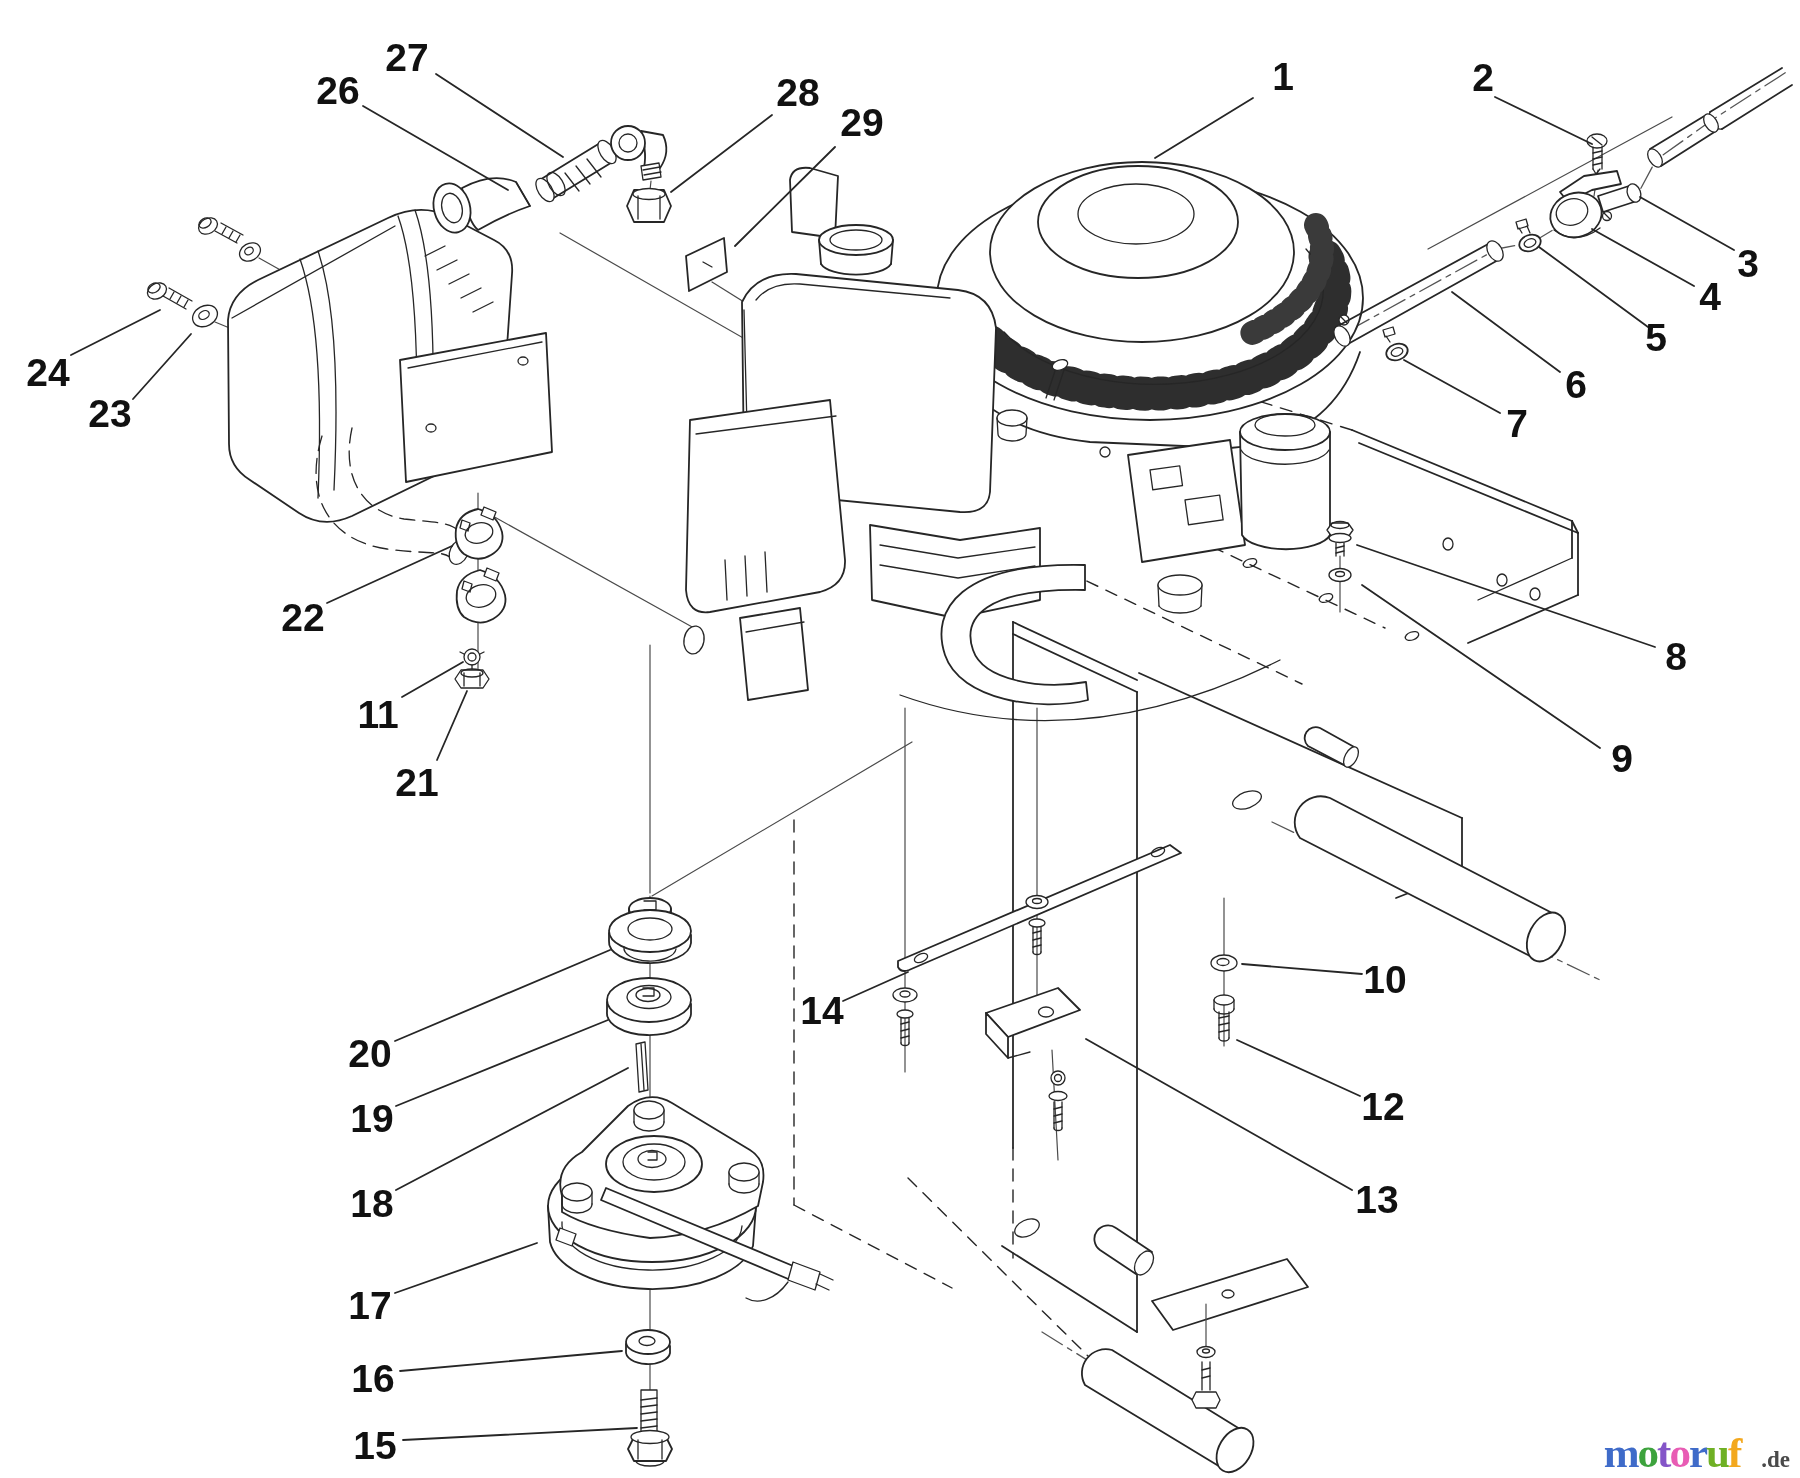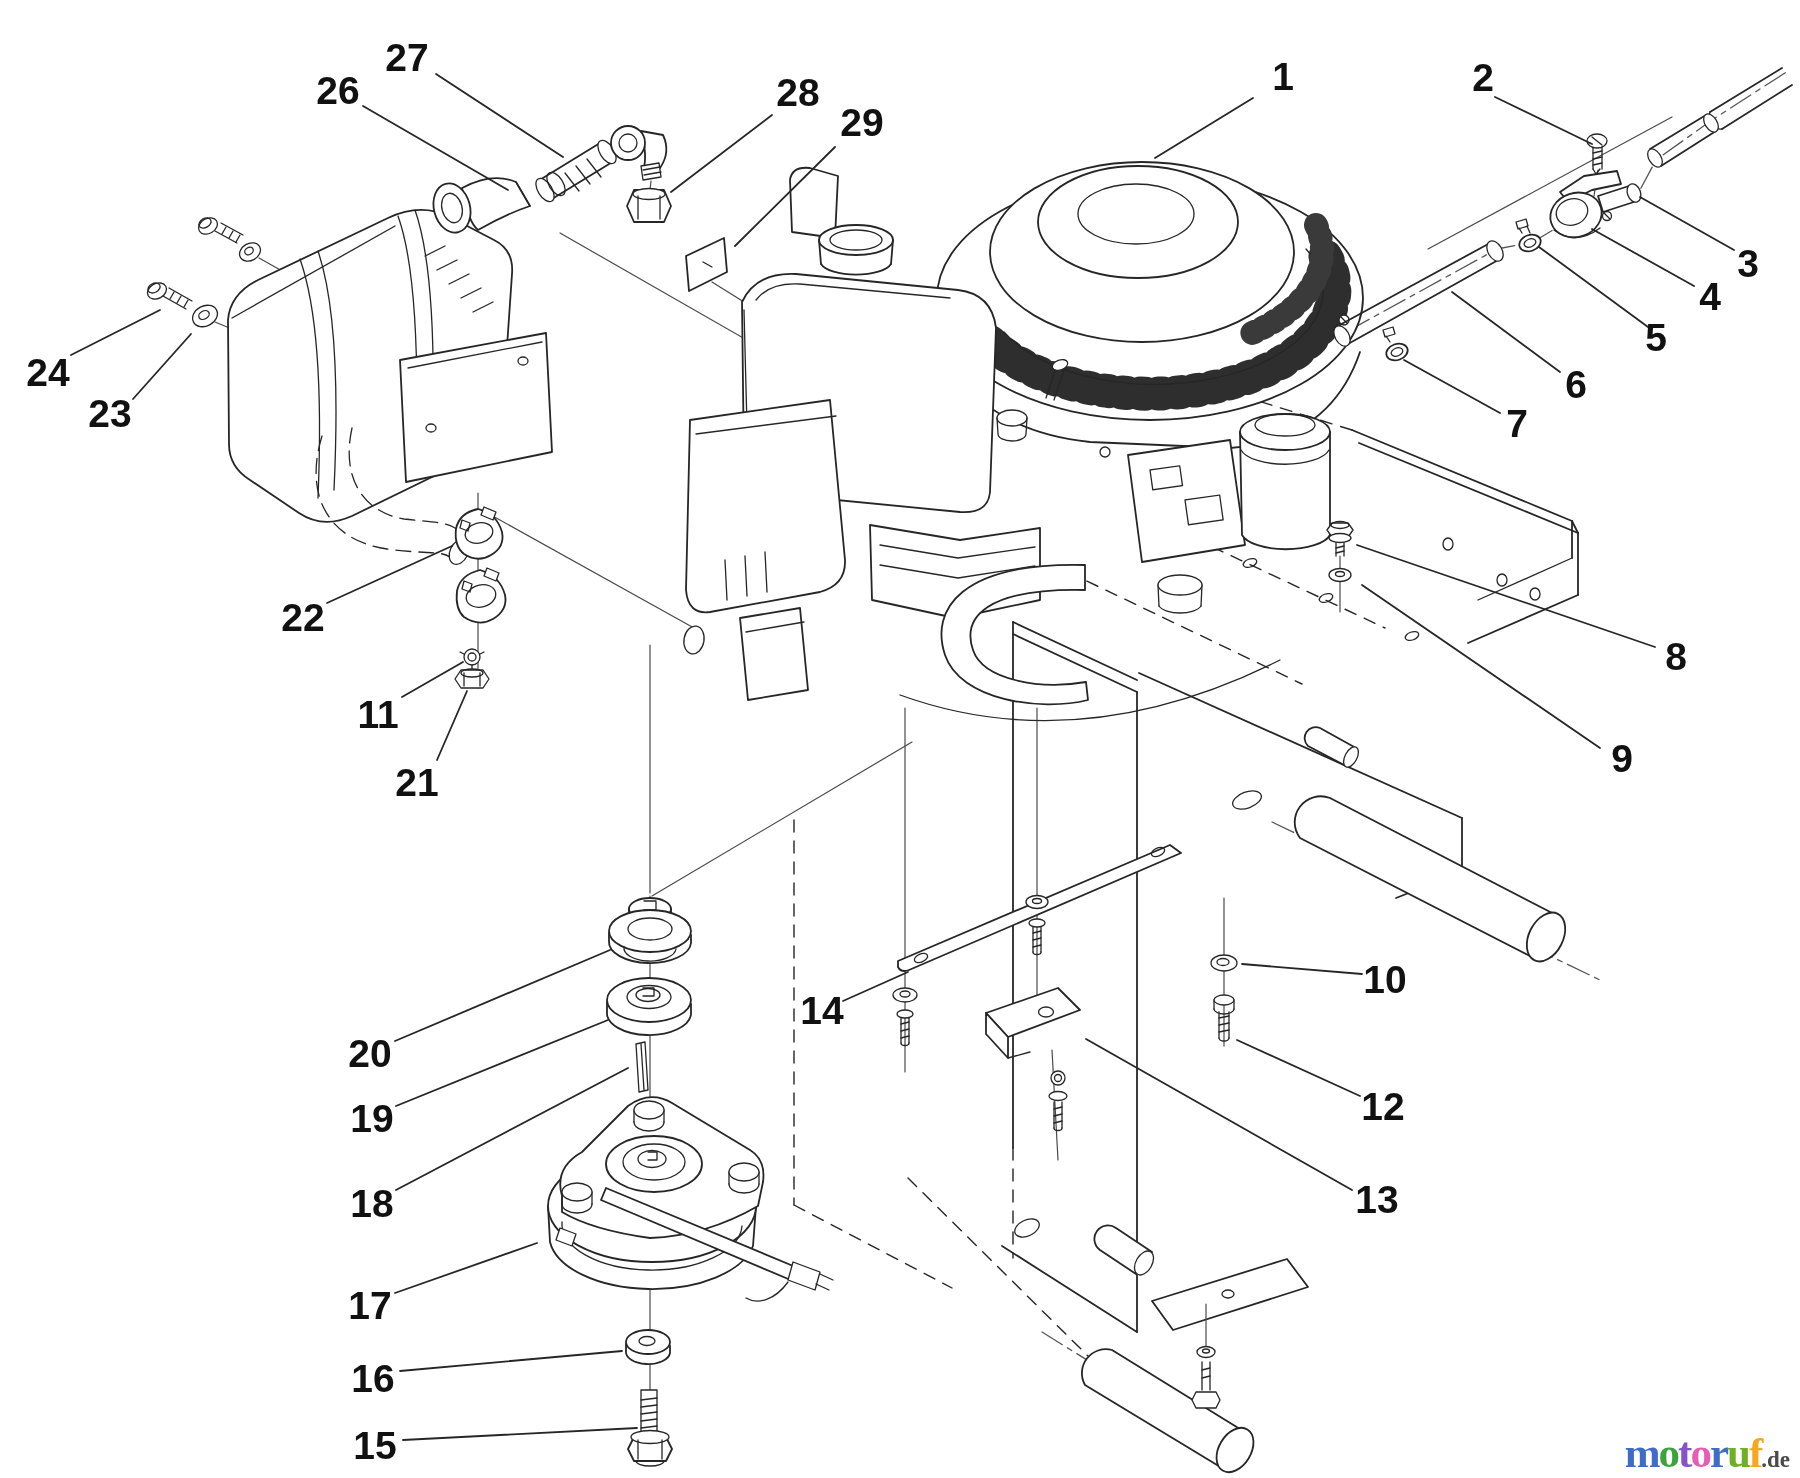--- a/index.html
+++ b/index.html
@@ -11,21 +11,21 @@
         stroke-linecap:round;stroke-linejoin:round;}
   .w{fill:#ffffff;}            
   .thin{stroke-width:1.2;stroke:#4a4a4a;}
   .det{stroke-width:1.3;}
   .dash{stroke-dasharray:12 9;stroke-width:1.4;}
   .dashdot{stroke-dasharray:24 6 5 6;stroke-width:1.3;stroke:#555;}
   .hid{stroke-dasharray:15 8;}
   .logo{position:absolute;right:10px;bottom:4px;
         font-family:"Liberation Serif",serif;font-weight:bold;font-size:43px;
         letter-spacing:-2px;white-space:nowrap;line-height:1;}
-  .logo .suffix{font-size:23px;letter-spacing:0;}
+  .logo .suffix{font-size:23px;letter-spacing:0;margin-left:21px;}
 </style>
 </head>
 <body>
 
 <div class="stage">
 <svg id="art" width="1800" height="1478" viewBox="0 0 1800 1478">
 
   <g>
 
     <line x1="1352" y1="430" x2="1572" y2="521"></line>

